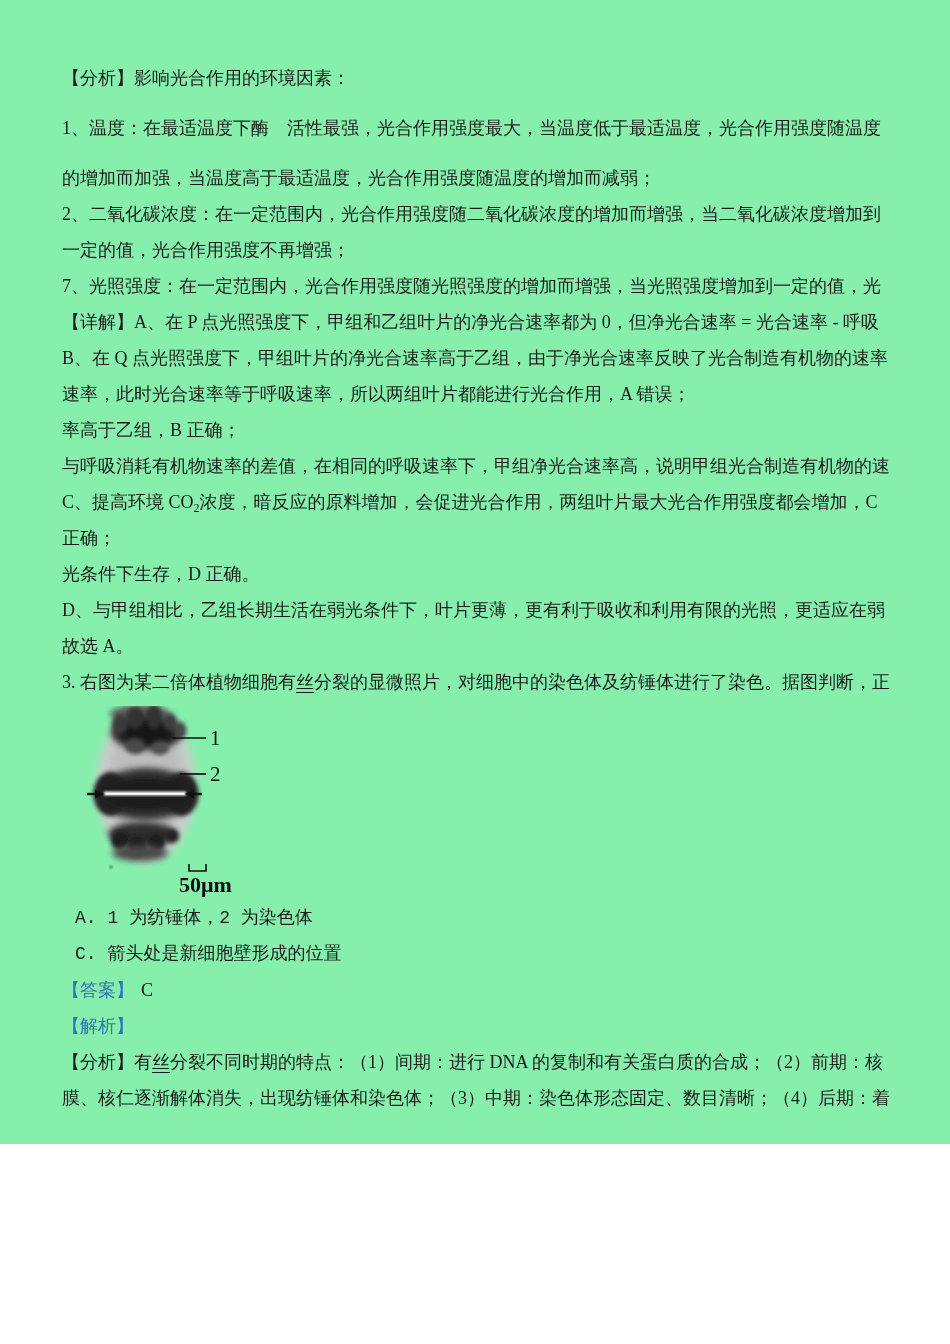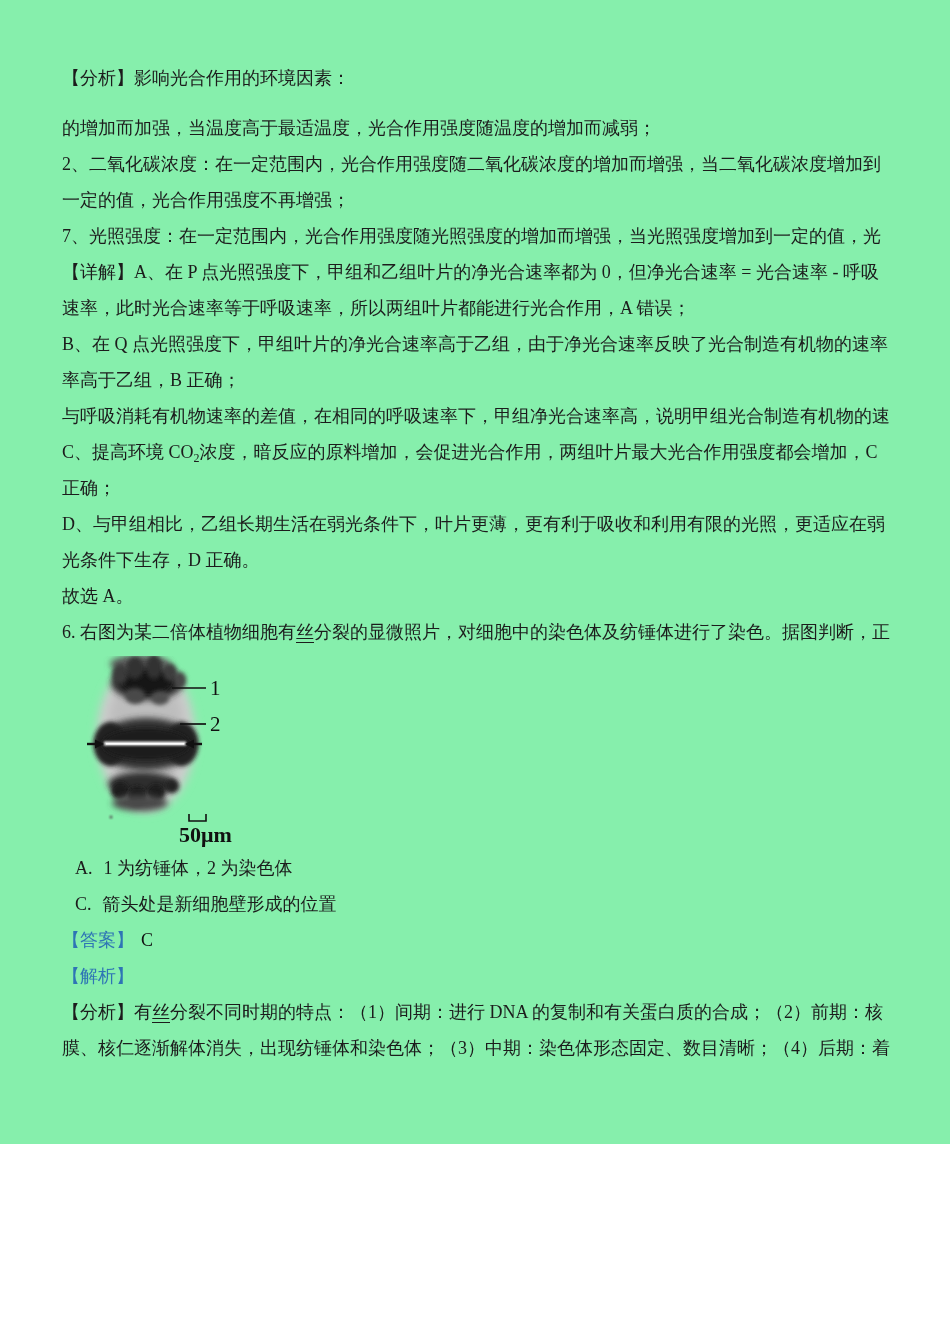--- a/index.html
+++ b/index.html
@@ -20,49 +20,50 @@
     line-height: 36px;
     height: 36px;
     white-space: pre;
   }
   .mb14 { margin-bottom: 14px; }
   .sub { font-size: 12px; vertical-align: -4px; }
   .u { text-decoration: underline; text-underline-offset: 4px; }
   .blue { color: #2E74B5; margin-top: 36px; }
   .ans-val { margin-left: 7px; color: #111111; }
   .opts { display: flex; margin: 0; line-height: 36px; height: 36px; padding-left: 13px; white-space: pre; }
-  .opt1 { width: 400px; }
+  .opt1 { width: 400px; font-family: Liberation Mono, monospace; }
   .opt2 { flex: 1; }
   .key { margin-right: 11px; }
   .fig { position: relative; height: 200px; }
   .fig svg { position: absolute; left: 18px; top: 6px; }
   .figtext { font-family: "Liberation Serif", "DejaVu Serif", serif; fill: #111111; }
 </style>
 </head>
 <body>
 
 <div class="page">
 
   <p class="ln mb14">【分析】影响光合作用的环境因素：</p>
+  <p class="ln mb14">1、温度：在最适温度下酶　活性最强，光合作用强度最大，当温度低于最适温度，光合作用强度随温度</p>
   <p class="ln">的增加而加强，当温度高于最适温度，光合作用强度随温度的增加而减弱；</p>
   <p class="ln">2、二氧化碳浓度：在一定范围内，光合作用强度随二氧化碳浓度的增加而增强，当二氧化碳浓度增加到</p>
   <p class="ln">一定的值，光合作用强度不再增强；</p>
   <p class="ln">7、光照强度：在一定范围内，光合作用强度随光照强度的增加而增强，当光照强度增加到一定的值，光</p>
   <p class="ln">【详解】A、在 P 点光照强度下，甲组和乙组叶片的净光合速率都为 0，但净光合速率 = 光合速率 - 呼吸</p>
+  <p class="ln">B、在 Q 点光照强度下，甲组叶片的净光合速率高于乙组，由于净光合速率反映了光合制造有机物的速率</p>
   <p class="ln">速率，此时光合速率等于呼吸速率，所以两组叶片都能进行光合作用，A 错误；</p>
-  <p class="ln">B、在 Q 点光照强度下，甲组叶片的净光合速率高于乙组，由于净光合速率反映了光合制造有机物的速率</p>
   <p class="ln">率高于乙组，B 正确；</p>
   <p class="ln">与呼吸消耗有机物速率的差值，在相同的呼吸速率下，甲组净光合速率高，说明甲组光合制造有机物的速</p>
   <p class="ln"><span>C、提高环境 CO</span><span class="sub">2</span><span>浓度，暗反应的原料增加，会促进光合作用，两组叶片最大光合作用强度都会增加，C</span></p>
   <p class="ln">正确；</p>
+  <p class="ln">光条件下生存，D 正确。</p>
   <p class="ln">D、与甲组相比，乙组长期生活在弱光条件下，叶片更薄，更有利于吸收和利用有限的光照，更适应在弱</p>
-  <p class="ln">光条件下生存，D 正确。</p>
   <p class="ln">故选 A。</p>
 
-  <p class="ln"><span>6. 右图为某二倍体植物细胞有</span><span class="u">丝</span><span>分裂的显微照片，对细胞中的染色体及纺锤体进行了染色。据图判断，正</span></p>
+  <p class="ln"><span>3. 右图为某二倍体植物细胞有</span><span class="u">丝</span><span>分裂的显微照片，对细胞中的染色体及纺锤体进行了染色。据图判断，正</span></p>
 
   <div class="fig">
     <svg width="235" height="195" viewBox="0 0 235 195">
       <defs>
         <filter id="b1" x="-50%" y="-50%" width="200%" height="200%">
             <feGaussianBlur stdDeviation="1"></feGaussianBlur>
           </filter>
         <filter id="b2" x="-50%" y="-50%" width="200%" height="200%">
             <feGaussianBlur stdDeviation="2"></feGaussianBlur>
           </filter>

